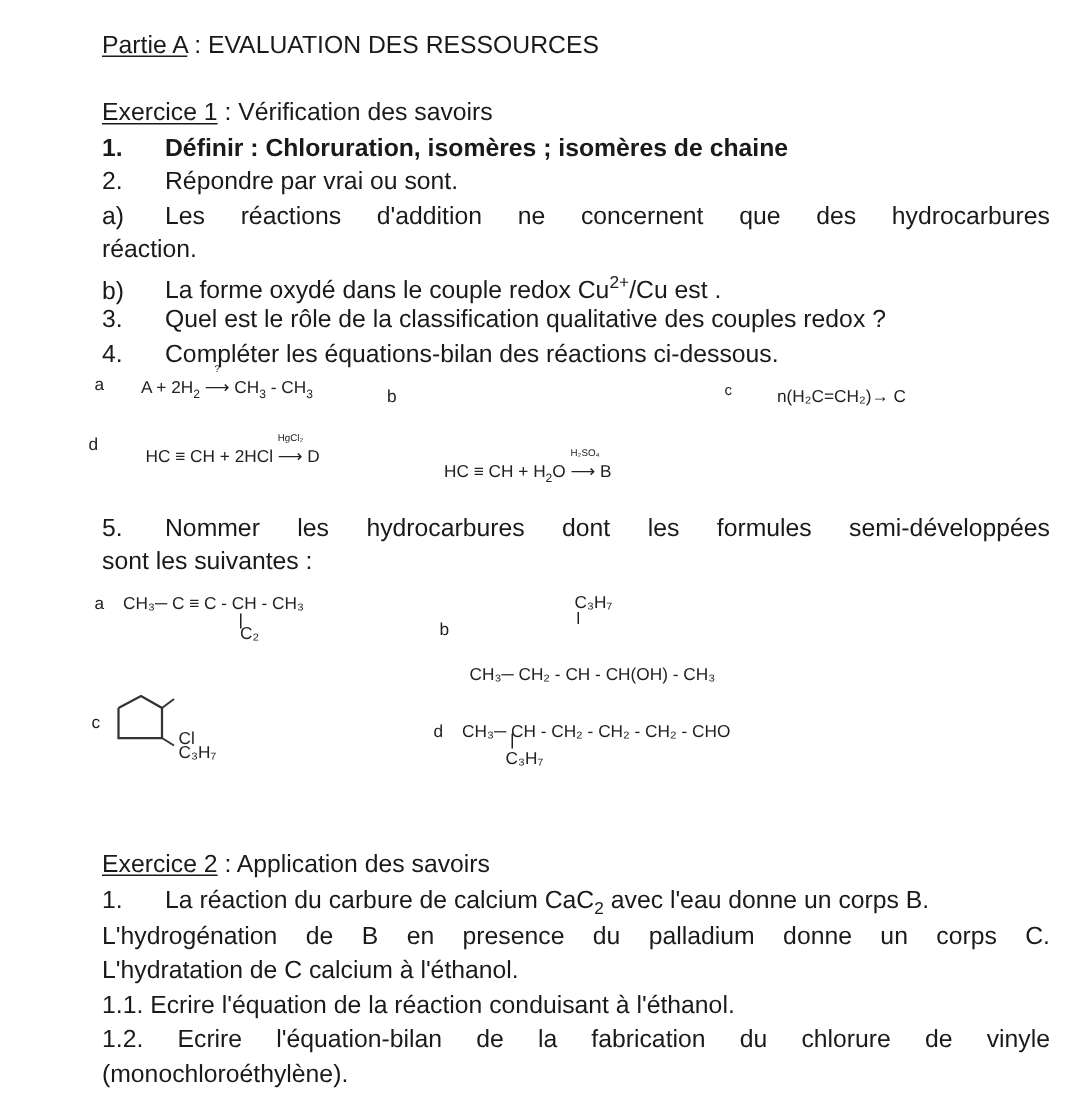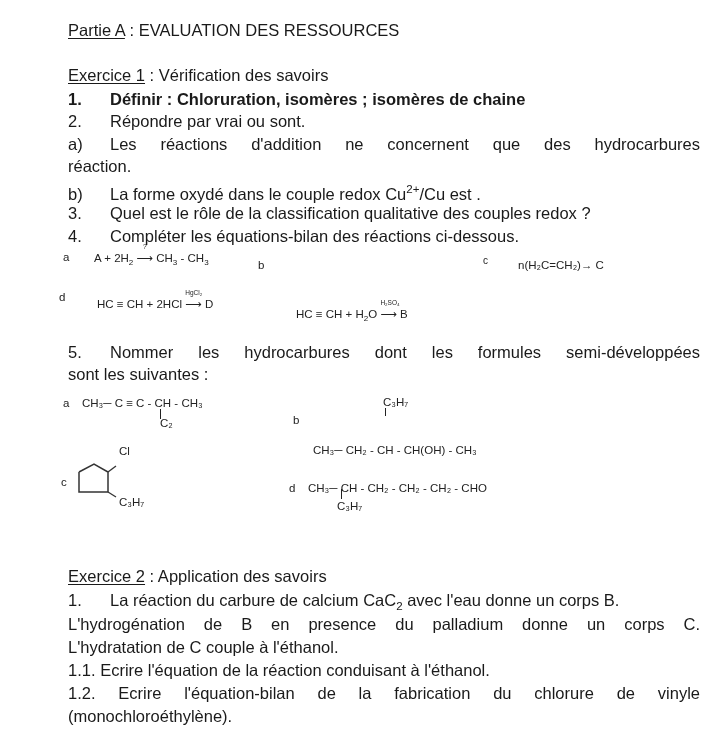--- a/index.html
+++ b/index.html
@@ -94,38 +94,38 @@
 <div class="chem" style="left:313px; top:414px;margin-top:30px;">CH₃─    CH₂ - CH - CH(OH) - CH₃</div>
 <div class="chem" style="left:383px; top:396px;">C₃H₇</div>
 <div class="abs" style="left:385px; top:408px; width:1px; height:8px; background:#222;"></div>
 
 <div class="chem" style="left:61px; top:476px;">c</div>
 <svg class="abs" style="left:76px; top:462px;" width="50" height="36" viewBox="0 0 50 36">
   <polyline points="3,10 18,2 32,10 32,30 3,30 3,10" fill="none" stroke="#333" stroke-width="1.5"></polyline>
   <line x1="32" y1="10" x2="40" y2="4" stroke="#333" stroke-width="1.3"></line>
   <line x1="32" y1="30" x2="40" y2="35" stroke="#333" stroke-width="1.3"></line>
 </svg>
-<div class="chem" style="left:119px; top:445px;">Cl</div>
+<div class="chem" style="left:119px; top:487px;">Cl</div>
 <div class="chem" style="left:119px; top:496px;">C₃H₇</div>
 
 <div class="chem" style="left:289px; top:482px;">d</div>
 <div class="chem" style="left:308px; top:482px;">CH₃─       CH - CH₂ - CH₂ - CH₂ - CHO</div>
 <div class="abs" style="left:341px; top:489px; width:1px; height:10px; background:#222;"></div>
 <div class="chem" style="left:337px; top:500px;">C₃H₇</div>
 
 <div class="line" style="top:565px;">
   <span class="u">Exercice 2</span><span> : Application des savoirs</span>
 </div>
 
 <div class="line" style="top:589px;">
   <span class="num">1.</span><span>La réaction du carbure de calcium CaC</span><sub>2</sub><span> avec l'eau donne un corps B.</span>
 </div>
 
 <div class="line just" style="top:613px;">L'hydrogénation de B en presence du palladium donne un corps C.</div>
-<div class="line" style="top:636px;">L'hydratation de C couple à l'éthanol.</div>
+<div class="line" style="top:636px;">L'hydratation de C calcium à l'éthanol.</div>
 
 <div class="line" style="top:659px;">
   <span class="b">1.1.</span> <span>Ecrire l'équation de la réaction  conduisant à l'éthanol.</span>
 </div>
 
 <div class="line just" style="top:682px;">
   <span class="b">1.2.</span> <span>Ecrire l'équation-bilan de la fabrication du chlorure de vinyle</span>
 </div>
 <div class="line" style="top:705px;">(monochloroéthylène).</div>
 

